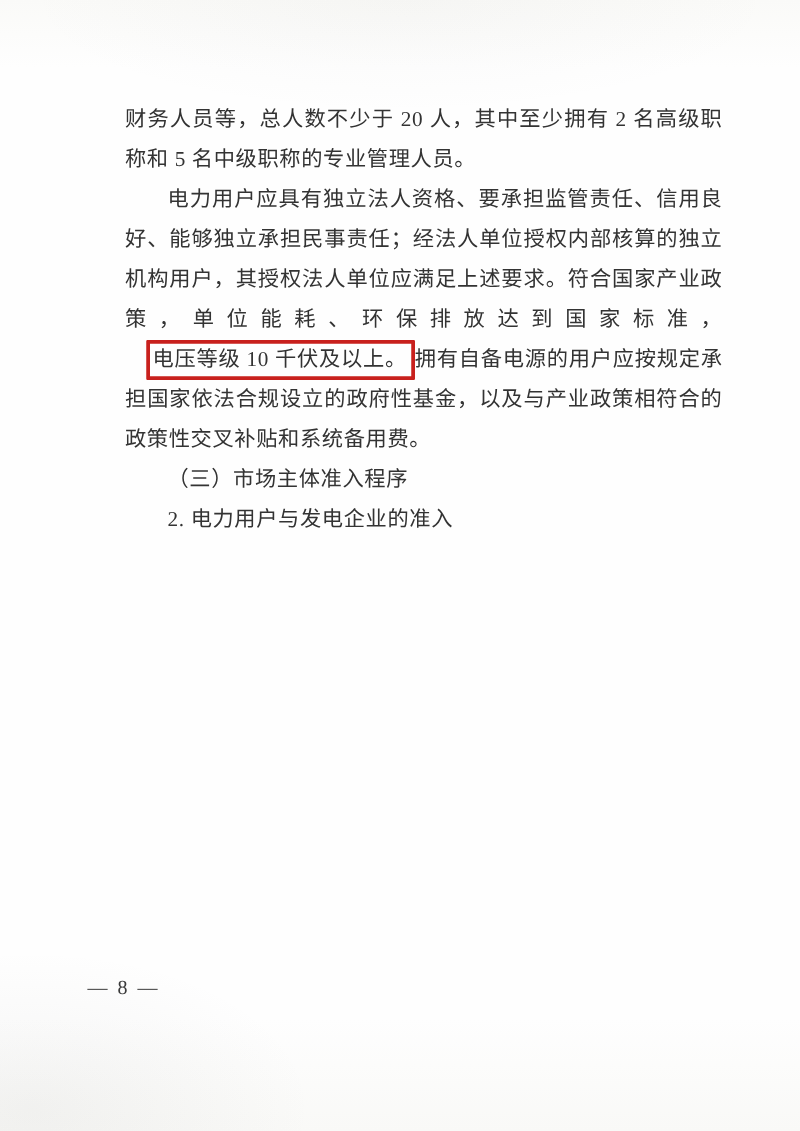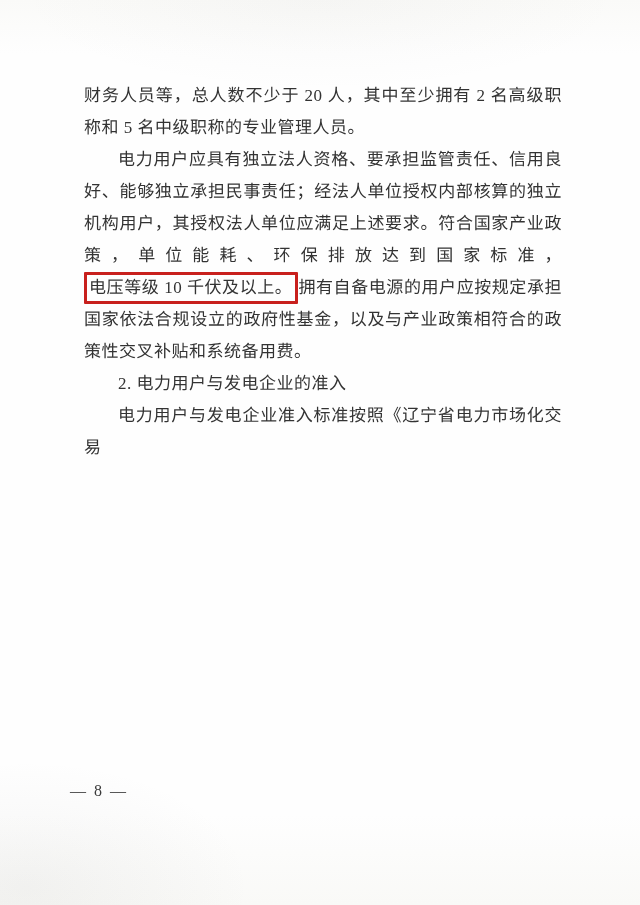--- a/index.html
+++ b/index.html
@@ -23,21 +23,21 @@
     content: "";
     position: absolute;
     inset: 0;
     background:
       radial-gradient(ellipse 320px 180px at 4% 98%, rgba(120,120,115,0.07), rgba(0,0,0,0) 70%),
       radial-gradient(ellipse 400px 120px at 50% 0%, rgba(130,130,125,0.04), rgba(0,0,0,0) 75%);
     pointer-events: none;
   }
   .content {
     position: absolute;
-    left: 84px;
+    left: 100px;
     top: 80px;
     width: 478px;
   }
   .para {
     margin: 0;
     font-size: 17px;
     line-height: 32px;
     letter-spacing: 0.5px;
     text-align: justify;
     text-indent: 2em;
@@ -45,20 +45,21 @@
   }
   .para.no-indent {
     text-indent: 0;
   }
   .red-box {
     display: inline;
     white-space: nowrap;
     border: 3px solid #c8201d;
     padding: 3px 3px 4px 2px;
     border-radius: 1px;
+    margin-left: 17px;
   }
   .page-number {
     position: absolute;
     left: 70px;
     top: 782px;
     font-size: 16px;
     letter-spacing: 2px;
     color: #3a3a3a;
   }
 </style>
@@ -73,21 +74,21 @@
 
 
 
 
 
 
     <p class="para">
       <span>电力用户应具有独立法人资格、要承担监管责任、信用良好、能够独立承担民事责任；经法人单位授权内部核算的独立机构用户，其授权法人单位应满足上述要求。符合国家产业政策，单位能耗、环保排放达到国家标准，</span><span class="red-box" style="border-color: rgb(200, 32, 29);">电压等级 10 千伏及以上。</span><span>拥有自备电源的用户应按规定承担国家依法合规设立的政府性基金，以及与产业政策相符合的政策性交叉补贴和系统备用费。</span>
     </p>
 
+    <p class="para">（三）市场主体准入程序</p>
 
     <p class="para">2. 电力用户与发电企业的准入</p>
 
-    <p class="para">电力用户与发电企业准入标准按照《辽宁省电力市场化交易</p>
 
   </div>
 
   <div class="page-number">— 8 —</div>
 </div>
 
 </body></html>

